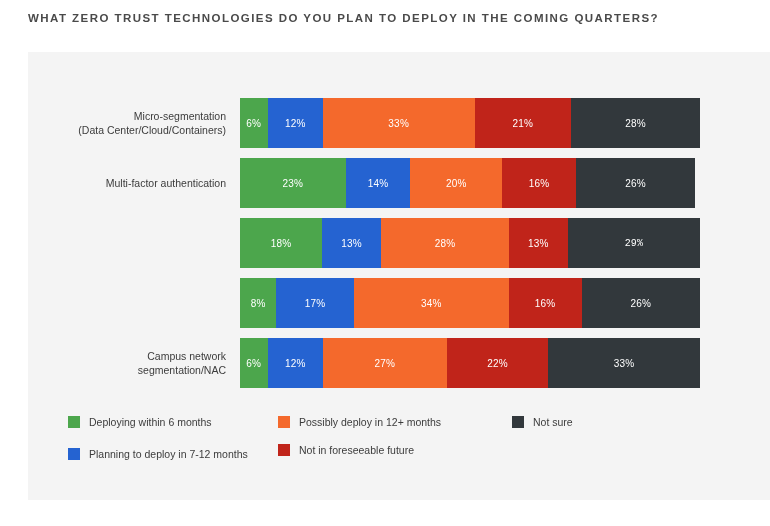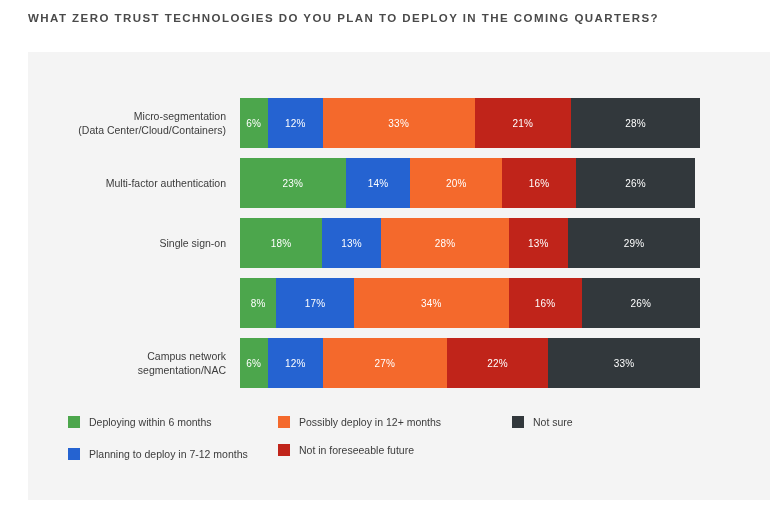--- a/index.html
+++ b/index.html
@@ -156,37 +156,34 @@
           </div>
           <div class="seg" style="background: rgb(192, 36, 26); width: 16%;">
             <span class="seg-label">16%</span>
           </div>
           <div class="seg" style="background: rgb(50, 56, 60); width: 26%;">
             <span class="seg-label">26%</span>
           </div>
         </div>
       </div>
       <div class="bar-row" style="top: 166px;">
-        <div class="row-label">
-          <span>Single sign-on</span>
-        </div>
         <div class="bar-track">
           <div class="seg" style="background: rgb(76, 166, 76); width: 18%;">
             <span class="seg-label">18%</span>
           </div>
           <div class="seg" style="background: rgb(37, 99, 209); width: 13%;">
             <span class="seg-label">13%</span>
           </div>
           <div class="seg" style="background: rgb(244, 105, 44); width: 28%;">
             <span class="seg-label">28%</span>
           </div>
           <div class="seg" style="background: rgb(192, 36, 26); width: 13%;">
             <span class="seg-label">13%</span>
           </div>
-          <div class="seg" style="background: rgb(50, 56, 60); width: 29%;">
+          <div class="seg" style="background: rgb(50, 56, 60); width: 29%; font-family: Liberation Mono, monospace;">
             <span class="seg-label">29%</span>
           </div>
         </div>
       </div>
       <div class="bar-row" style="top: 226px;">
         <div class="bar-track">
           <div class="seg" style="background: rgb(76, 166, 76); width: 8%;">
             <span class="seg-label">8%</span>
           </div>
           <div class="seg" style="background: rgb(37, 99, 209); width: 17%;">

